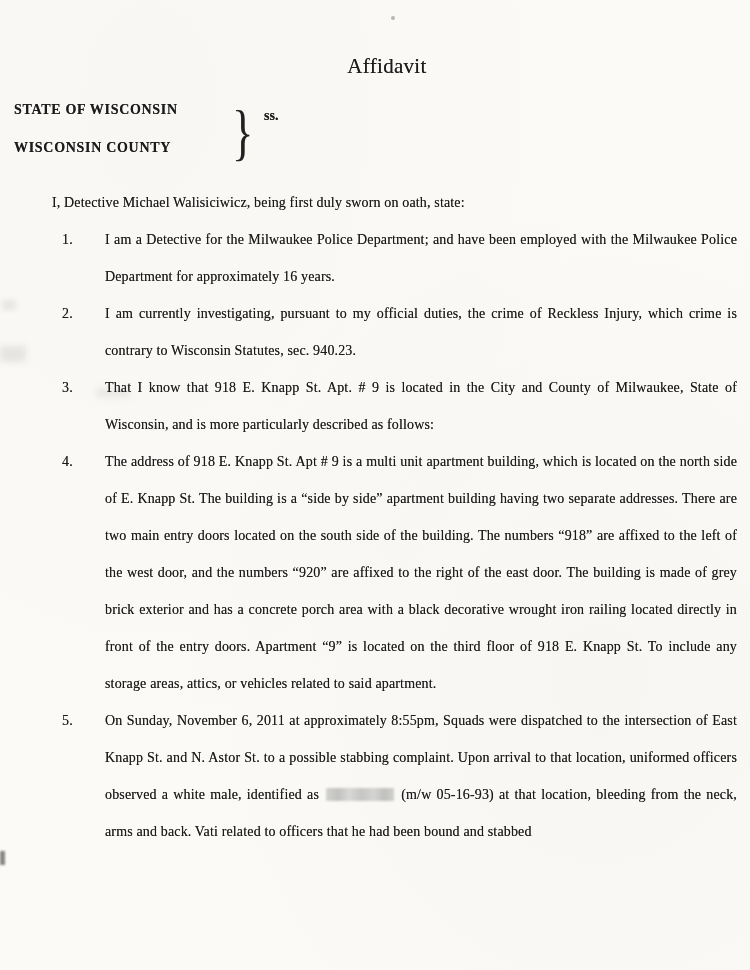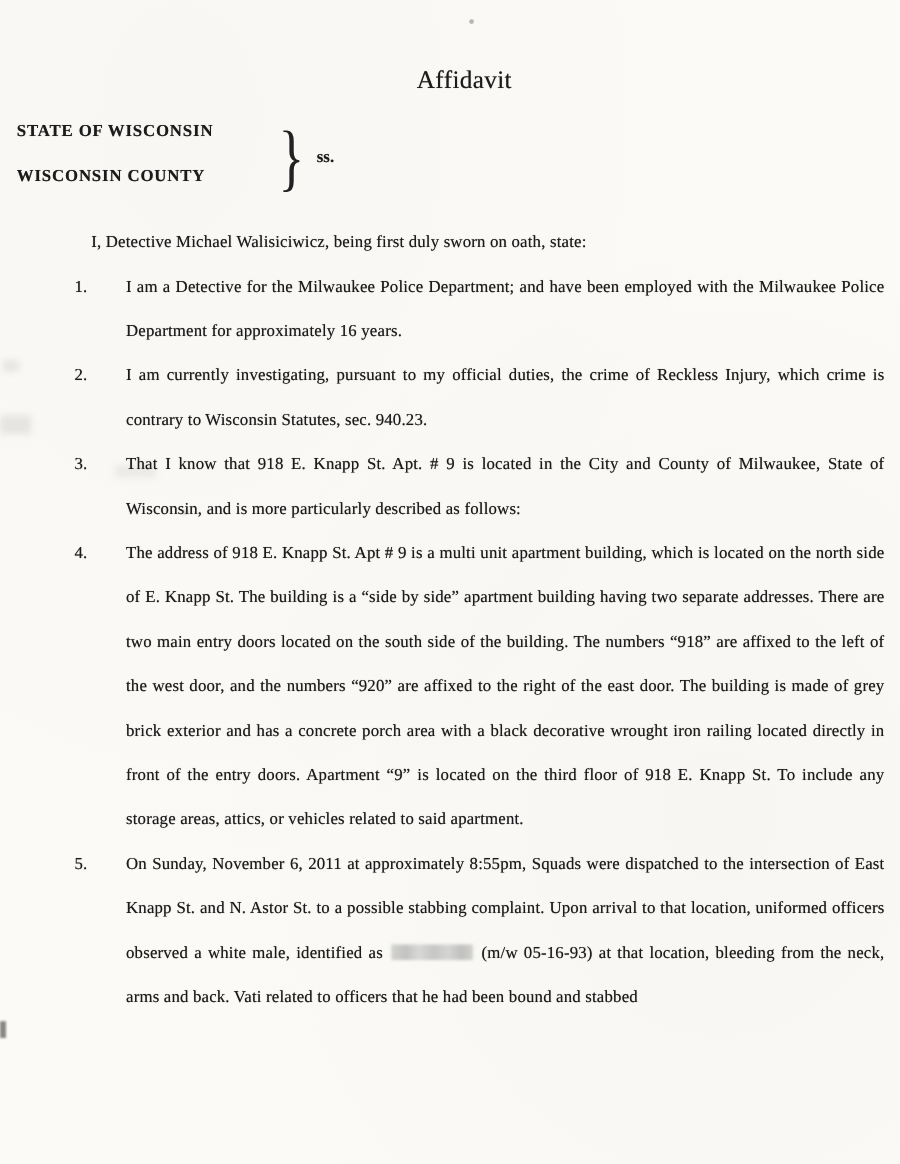--- a/index.html
+++ b/index.html
@@ -53,37 +53,37 @@
     font-size: 62px;
     line-height: 72px;
     font-weight: normal;
     transform: scaleX(0.72);
     transform-origin: left center;
     color: #222;
   }
   .ss {
     position: absolute;
     left: 250px;
-    top: 24px;
+    top: 8px;
     font-size: 14px;
     font-weight: bold;
   }
 
   .body-text {
     position: absolute;
     top: 184px;
     left: 0;
     right: 0;
     font-size: 14px;
     line-height: 37px;
     letter-spacing: 0.15px;
   }
   .intro {
     margin: 0;
-    padding-left: 76px;
+    padding-left: 52px;
     padding-right: 20px;
   }
   .para {
     position: relative;
     margin: 0;
     padding-left: 105px;
     padding-right: 13px;
     text-align: justify;
   }
   .para .num {

